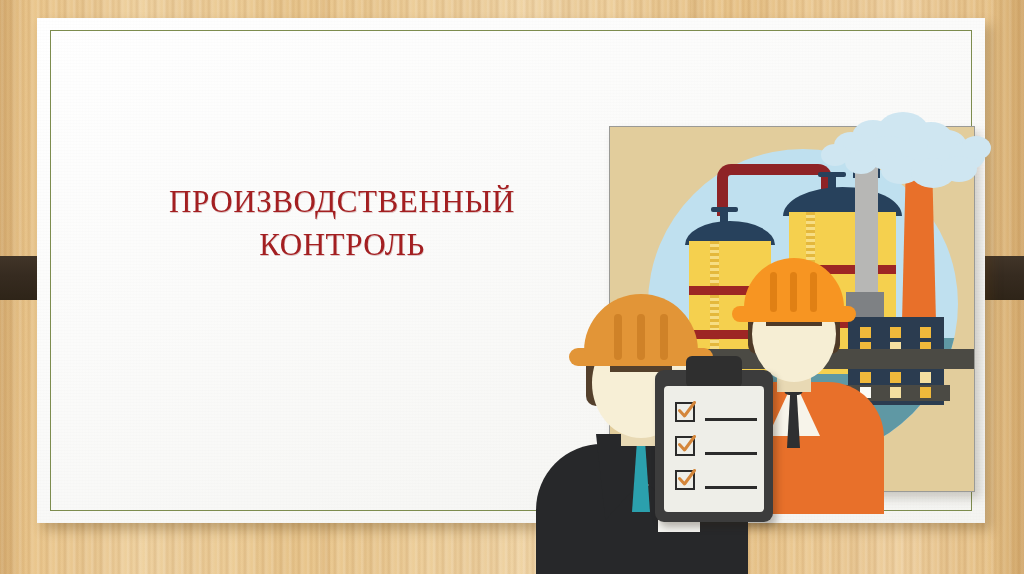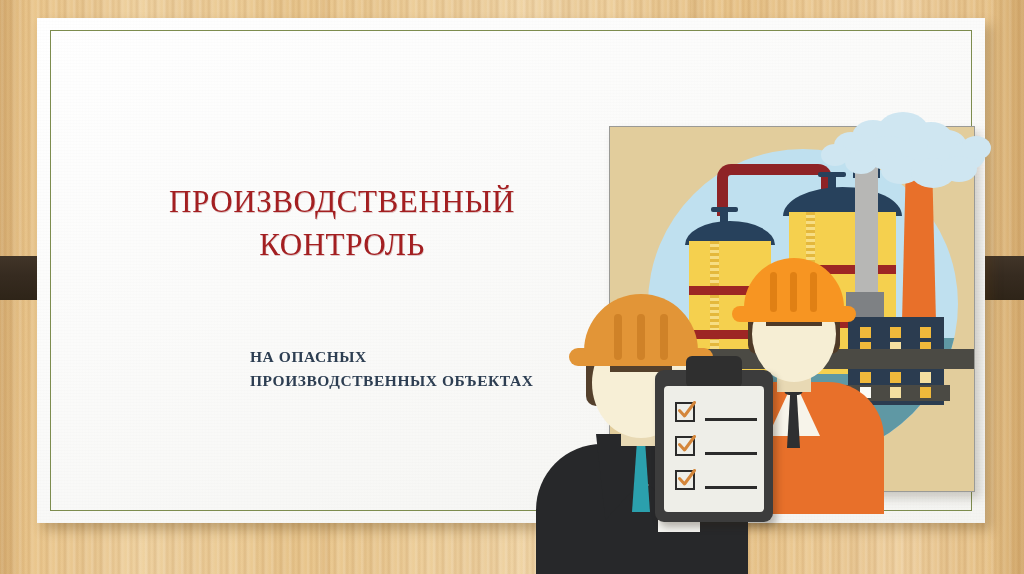--- a/index.html
+++ b/index.html
@@ -235,21 +235,20 @@
   <div class="ribbon ribbon-r">
     <div class="ribbon-end"></div>
   </div>
 
   <div id="card">
     <div id="card-grain"></div>
     <div id="card-inner-border"></div>
 
     <div id="title">ПРОИЗВОДСТВЕННЫЙ КОНТРОЛЬ</div>
 
-    <div id="subtitle">НА ОПАСНЫХ ПРОИЗВОДСТВЕННЫХ ОБЪЕКТАХ</div>
 
     <div id="illus">
 
       <div id="panel">
         <div id="skycircle"></div>
         <div id="ground"></div>
 
         <div id="pipe"></div>
 
         <div class="tank-nozzle" id="nozA"></div>

